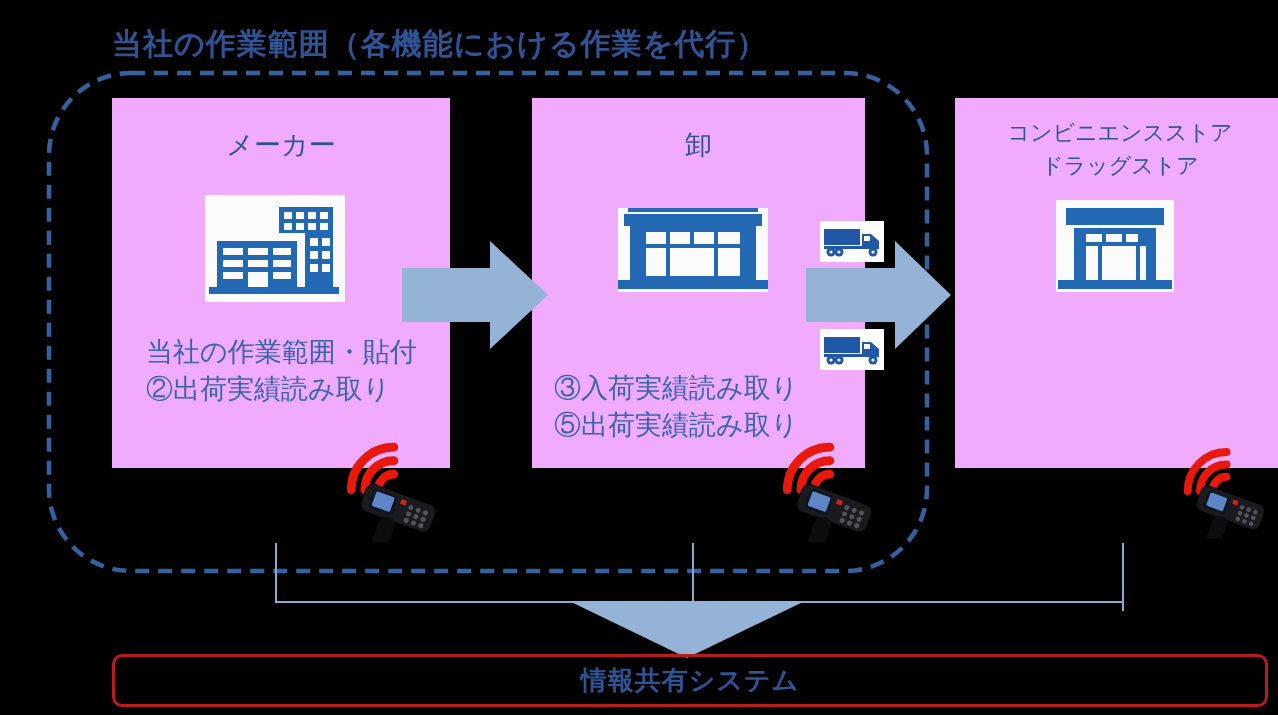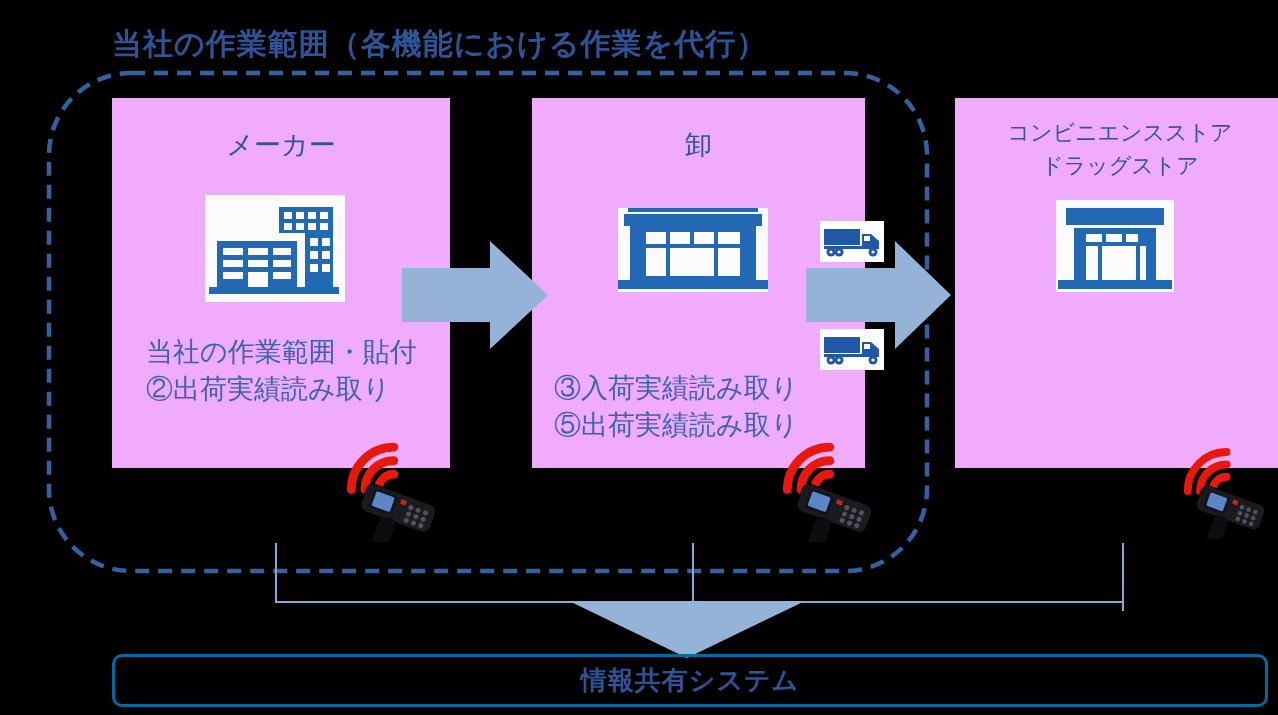--- a/index.html
+++ b/index.html
@@ -41,21 +41,21 @@
   .scanner3{left:1170px;top:424px;width:106px;height:118px;}
   .scanner svg,.truck svg,.flow-arrow svg{display:block;width:100%;height:100%;}
   .cline{position:absolute;background:#8aa9d0;}
   .vline1{left:275px;top:543px;width:2px;height:60px;}
   .vline2{left:692px;top:543px;width:2px;height:60px;}
   .vline3{left:1122px;top:543px;width:2px;height:68px;}
   .hline{left:275px;top:601px;width:849px;height:2px;}
   .down-arrow{position:absolute;left:569px;top:601px;}
   .bottom-box{
     position:absolute;left:112px;top:654px;width:1150px;height:47px;
-    border:3px solid #0369a1;border-radius:10px;
+    border:3px solid #b91c1c;border-radius:10px;
     display:flex;align-items:center;justify-content:center;background:transparent;
   }
   .bottom-label{font-size:26px;font-weight:bold;color:#2f5496;letter-spacing:1px;}
   .defs-holder{position:absolute;width:0;height:0;overflow:hidden;}
 </style>
 </head>
 <body>
 
 <svg class="defs-holder" aria-hidden="true">
   <defs>

